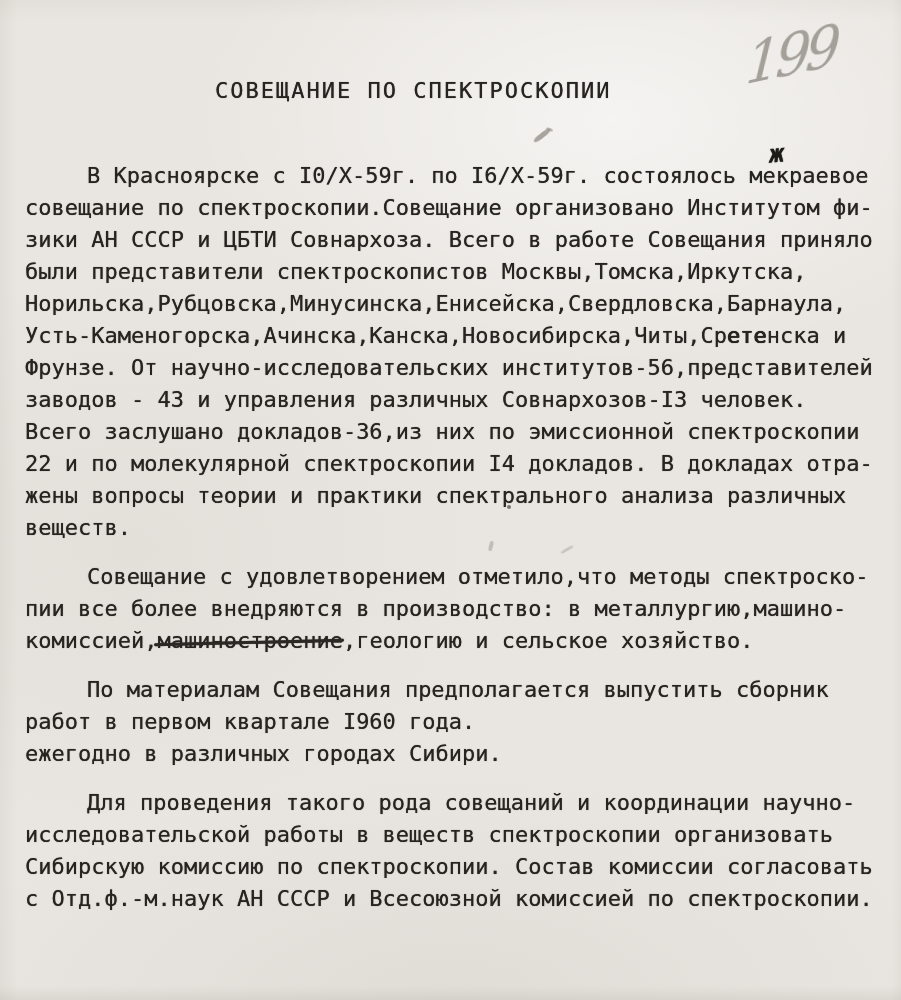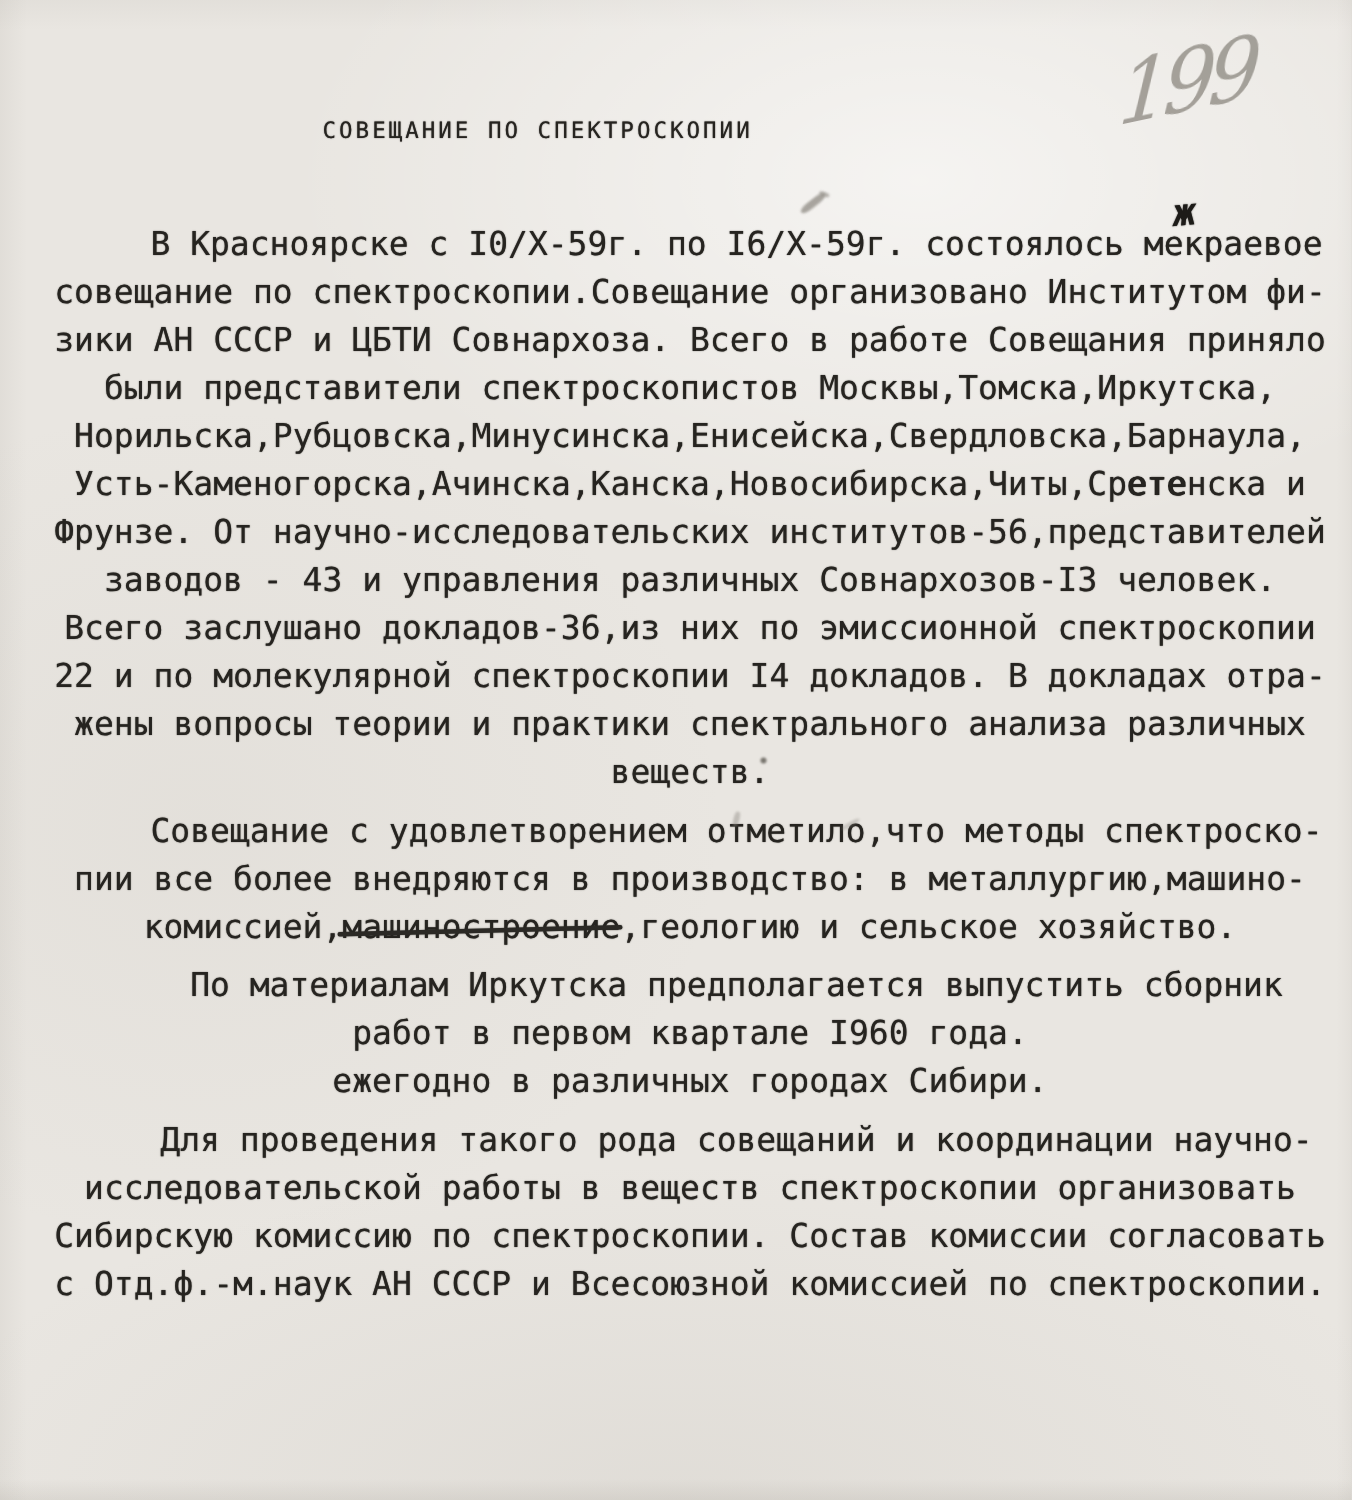--- a/index.html
+++ b/index.html
@@ -15,33 +15,32 @@
       radial-gradient(ellipse 600px 350px at 68% 12%, rgba(255,255,255,0.55), rgba(255,255,255,0) 70%),
       radial-gradient(ellipse 500px 400px at 15% 55%, rgba(176,170,160,0.10), rgba(176,170,160,0) 70%),
       radial-gradient(ellipse 700px 300px at 50% 100%, rgba(160,154,144,0.12), rgba(160,154,144,0) 75%),
       linear-gradient(to right, rgba(150,145,136,0.10), rgba(150,145,136,0) 18px),
       linear-gradient(to left, rgba(150,145,136,0.08), rgba(150,145,136,0) 10px),
       linear-gradient(to top, rgba(140,134,124,0.14), rgba(140,134,124,0) 14px),
       linear-gradient(to bottom, rgba(150,145,136,0.08), rgba(150,145,136,0) 20px);
   }
   .doc-title{
     position:absolute;left:215px;top:78px;
-    font-size:15px;letter-spacing:2px;color:#262420;
+    font-size:22px;letter-spacing:2px;color:#262420;
     text-shadow:0 0 0.8px rgba(35,32,28,0.85);
     white-space:pre;
     text-align:center;
   }
   .body-text{
-    position:absolute;left:25px;top:148px;width:870px;
+    position:absolute;left:25px;top:160px;width:870px;
     font-size:22px;color:#262420;
     text-shadow:0 0 0.8px rgba(35,32,28,0.8);
-    text-align:center;
   }
   .line{height:32px;line-height:32px;white-space:pre;}
-  .line.para{margin-top:7px;}
+  .line.para{margin-top:17px;}
   .line.indent{padding-left:62px;}
   .strike{position:relative;}
   .strike::after{
     content:"";position:absolute;left:-3px;right:-2px;top:52%;height:3px;
     background:#2b2925;transform:rotate(-1.4deg);border-radius:2px;
     box-shadow:0 0 1px rgba(40,38,34,0.7);
   }
   .overstrike{text-shadow:0.6px 0 0 currentColor,-0.6px 0 0 currentColor,0 0 1px rgba(35,32,28,0.9);margin-top:48px;}
   .has-insert{position:relative;}
   .insert-mark{
@@ -83,21 +82,21 @@
       <div class="line"><span>Усть-Каменогорска,Ачинска,Канска,Новосибирска,Читы,Ср</span><span class="overstrike">ете</span><span>нска и</span></div>
       <div class="line"><span>Фрунзе. От научно-исследовательских институтов-56,представителей</span></div>
       <div class="line"><span>заводов - 43 и управления различных Совнархозов-I3 человек.</span></div>
       <div class="line"><span>Всего заслушано докладов-36,из них по эмиссионной спектроскопии</span></div>
       <div class="line"><span>22 и по молекулярной спектроскопии I4 докладов. В докладах отра-</span></div>
       <div class="line"><span>жены вопросы теории и практики спектрального анализа различных</span></div>
       <div class="line"><span>веществ.</span></div>
       <div class="line indent para"><span>Совещание с удовлетворением отметило,что методы спектроско-</span></div>
       <div class="line"><span>пии все более внедряются в производство: в металлургию,машино-</span></div>
       <div class="line"><span>комиссией,</span><span class="strike">машиностроение</span><span>,геологию и сельское хозяйство.</span></div>
-      <div class="line indent para"><span>По материалам Иркутска предполагается выпустить сборник</span></div>
+      <div class="line indent para"><span>По материалам Совещания предполагается выпустить сборник</span></div>
       <div class="line"><span>работ в первом квартале I960 года.</span></div>
       <div class="line"><span>ежегодно в различных городах Сибири.</span></div>
       <div class="line indent para"><span>Для проведения такого рода совещаний и координации научно-</span></div>
       <div class="line"><span>исследовательской работы в веществ спектроскопии организовать</span></div>
       <div class="line"><span>Сибирскую комиссию по спектроскопии. Состав комиссии согласовать</span></div>
       <div class="line"><span>с Отд.ф.-м.наук АН СССР и Всесоюзной комиссией по спектроскопии.</span></div>
     </div>
   <div class="pencil-dash dash-1"></div>
   <div class="pencil-dash dash-1b"></div>
   <div class="pencil-dash dash-2"></div>

